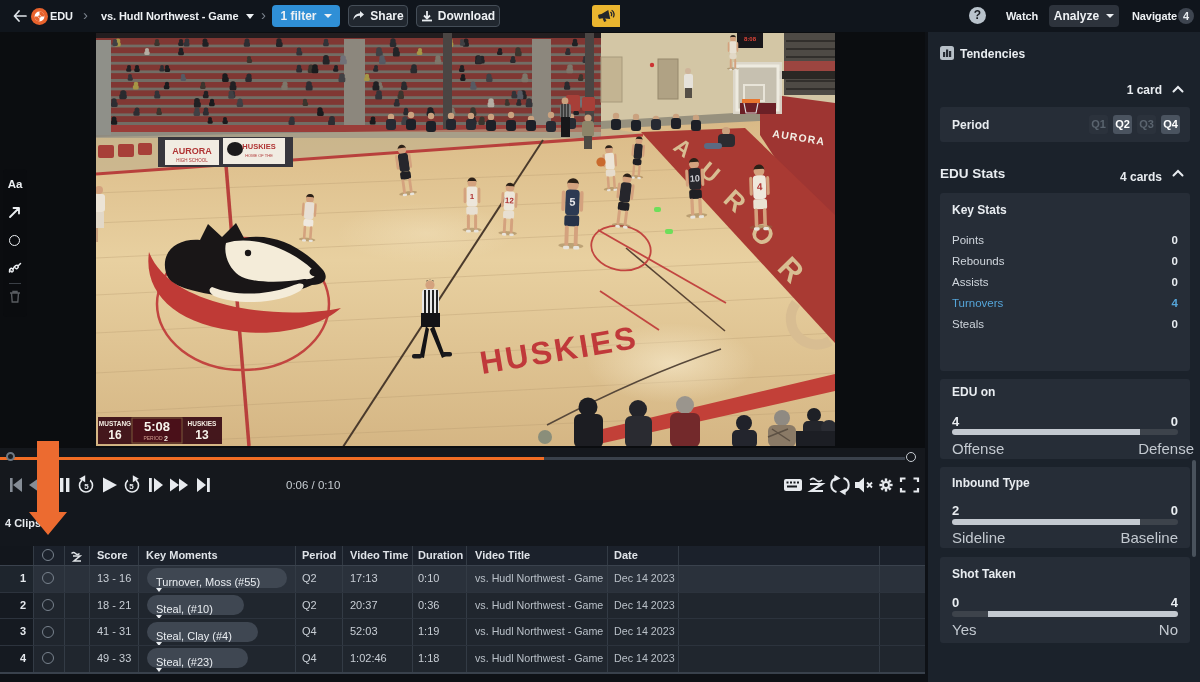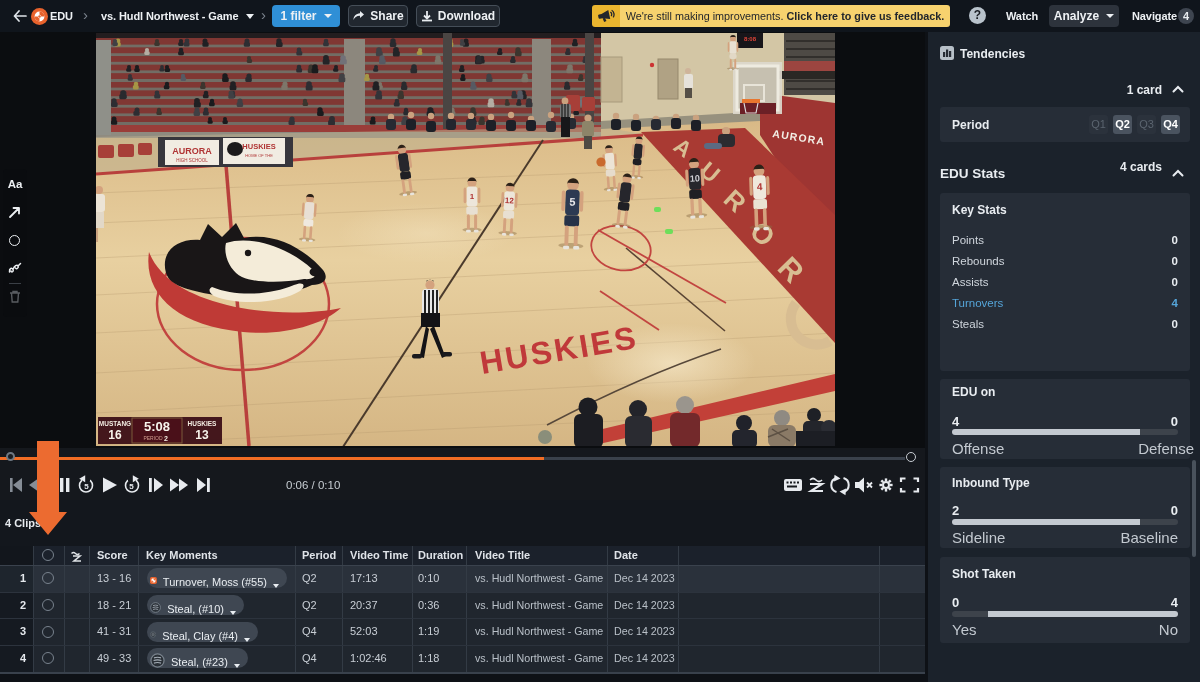--- a/index.html
+++ b/index.html
@@ -8,32 +8,32 @@
 .nchev { position:absolute; top:0; height:32px; line-height:30px; color:#7b838d; font-size:15px; }
 .ncar { position:absolute; width:0; height:0; border-left:4.5px solid transparent; border-right:4.5px solid transparent; border-top:5px solid #eef1f4; }
 .ncar2 { display:inline-block; width:0; height:0; border-left:4px solid transparent; border-right:4px solid transparent; border-top:4.5px solid #eef1f4; margin-left:7px; vertical-align:1px; }
 .btn { position:absolute; top:5px; height:22px; background:#21272f; border:1px solid #454e58; border-radius:4px; color:#eef1f4; font-weight:bold; font-size:12px; display:flex; align-items:center; justify-content:center; }
 .th { position:absolute; left:0; width:925px; background:#1b212b; }
 .hcell { position:absolute; height:19px; line-height:19px; font-size:11px; font-weight:bold; color:#dfe3e8; }
 .cell { position:absolute; height:27px; line-height:27px; font-size:11px; color:#c8ced5; }
 .cell.dim { color:#b9c0c8; font-size:10.7px; }
 .rnum { position:absolute; left:0; width:26px; text-align:right; height:27px; line-height:27px; font-size:11px; font-weight:bold; color:#e5e9ed; }
 .radio { position:absolute; width:12px; height:12px; border:1.5px solid #78828d; border-radius:50%; }
-.pill { position:absolute; height:20px; background:#3f4752; border-radius:11px; display:flex; align-items:flex-end; padding:8px 8px 0 3px; color:#e9edf1; font-size:11px; }
+.pill { position:absolute; height:20px; background:#3f4752; border-radius:11px; display:flex; align-items:flex-start; padding:8px 8px 0 3px; color:#e9edf1; font-size:11px;flex-direction:column; }
 .pill span { margin-left:6px; white-space:nowrap; }
 .pill .car { width:0; height:0; border-left:3.5px solid transparent; border-right:3.5px solid transparent; border-top:4px solid #e9edf1; margin-left:6px; }
 .card { position:absolute; left:940px; width:250px; background:#262d37; border-radius:3px; }
 .sbbold { position:absolute; color:#e8ecf0; font-weight:bold; font-size:12px; }
 .srow { position:absolute; font-size:11.5px; }
 .sval { position:absolute; width:100px; text-align:right; font-weight:bold; font-size:11.5px; }
 .bignum { position:absolute; color:#e9edf1; font-weight:bold; font-size:13px; }
 .slab { position:absolute; color:#c3c9d0; font-size:15px; }
 .qon { position:absolute; width:19px; height:19px; background:#4a535f; border-radius:3px; color:#fff; font-weight:bold; font-size:11px; text-align:center; line-height:19px; }
 .zic { position:absolute; }
-.qoff { position:absolute; width:19px; height:19px; background:#2b323c; border-radius:3px; color:#5a646f; font-weight:normal; font-size:11px; text-align:center; line-height:19px; }
+.qoff { position:absolute; width:19px; height:19px; background:#2b323c; border-radius:3px; color:#5a646f; font-weight:bold; font-size:11px; text-align:center; line-height:19px; }
 </style></head>
 <body>
 <div id="stage">
 <div style="position:absolute;left:0;top:32px;width:928px;height:416px;background:#0b0d10"></div>
 <div style="position:absolute;left:96px;top:33px;width:739px;height:413px"><svg width="739" height="413" viewBox="0 0 739 413" font-family="Liberation Sans, sans-serif">
 <defs>
 <linearGradient id="floor" x1="0" y1="0" x2="0" y2="1">
  <stop offset="0" stop-color="#c2a274"></stop>
  <stop offset="0.25" stop-color="#dcbd8a"></stop>
  <stop offset="0.55" stop-color="#e8d0a0"></stop>
@@ -706,21 +706,20 @@
       </svg>Download</div>
     <div style="position:absolute;left:592px;top:5px;width:28px;height:22px;background:#eab52f;border-radius:3px 0 0 3px"></div>
     <svg style="position:absolute;left:597px;top:9px" width="18" height="14" viewBox="0 0 18 14">
       <g transform="rotate(-12 9 7)">
         <path d="M12.5 1.5 L5 4 H2.5 A1.2 1.2 0 0 0 1.3 5.2 V7.2 A1.2 1.2 0 0 0 2.5 8.4 H5 L12.5 10.9 Z" fill="#23262c"></path>
         <path d="M5.2 8.6 L6 12.4 L8.4 11.9 L7.6 8.8 Z" fill="#23262c"></path>
         <path d="M14 4.2 C15.3 5.1 15.3 7.3 14 8.2" stroke="#23262c" stroke-width="1.3" fill="none"></path>
         <path d="M15.7 2.6 C17.8 4.4 17.8 8 15.7 9.8" stroke="#23262c" stroke-width="1.3" fill="none"></path>
       </g>
     </svg>
-    <div style="position:absolute;left:620px;top:5px;width:330px;height:22px;background:#f7d26e;border-radius:0 3px 3px 0;color:#23262c;font-size:10.8px;line-height:22px;text-align:center;white-space:nowrap">We're still making improvements. <b>Click here to give us feedback.</b></div>
     <div style="position:absolute;left:969px;top:7px;width:17px;height:17px;border-radius:50%;background:#b9c3cc;color:#181c22;font-weight:bold;font-size:12px;text-align:center;line-height:17px">?</div>
     <div class="nvb" style="left:1006px">Watch</div>
     <div class="btn" style="left:1049px;width:70px;background:#2d333c;border:none">Analyze<i class="ncar2"></i></div>
     <div class="nvb" style="left:1132px">Navigate</div>
     <div style="position:absolute;left:1178px;top:8px;width:16px;height:16px;border-radius:50%;background:#3e4550;color:#e8ecf0;font-weight:bold;font-size:11px;text-align:center;line-height:16px">4</div>
 <div style="position:absolute;left:3px;top:169px;width:24px;height:148px;background:#0a0c0f;border-radius:4px"></div>
     <div style="position:absolute;left:6px;top:178px;width:18px;text-align:center;color:#eceff2;font-weight:bold;font-size:11.5px">Aa</div>
     <svg style="position:absolute;left:8px;top:205px" width="14" height="14" viewBox="0 0 14 14">
       <path d="M2 12 L11 3 M11 3 H5.5 M11 3 V8.5" stroke="#eceff2" stroke-width="1.8" fill="none" stroke-linecap="round"></path>
     </svg>
@@ -924,21 +923,21 @@
     <svg style="position:absolute;left:1172px;top:85px" width="12" height="8" viewBox="0 0 12 8">
       <path d="M1.5 6.5 L6 2 L10.5 6.5" stroke="#e8ecf0" stroke-width="2" fill="none" stroke-linecap="round"></path>
     </svg>
     <div class="card" style="top:107px;height:35px"></div>
     <div class="sbbold" style="left:952px;top:118px">Period</div>
     <div class="qoff" style="left:1089px;top:115px">Q1</div>
     <div class="qon" style="left:1113px;top:115px">Q2</div>
     <div class="qoff" style="left:1137px;top:115px">Q3</div>
     <div class="qon" style="left:1161px;top:115px">Q4</div>
     <div class="sbbold" style="left:940px;top:166px;font-size:13.5px">EDU Stats</div>
-    <div class="sbbold" style="left:1104px;top:160px;width:58px;text-align:right">4 cards</div>
+    <div class="sbbold" style="left:1104px;top:170px;width:58px;text-align:right">4 cards</div>
     <svg style="position:absolute;left:1172px;top:169px" width="12" height="8" viewBox="0 0 12 8">
       <path d="M1.5 6.5 L6 2 L10.5 6.5" stroke="#e8ecf0" stroke-width="2" fill="none" stroke-linecap="round"></path>
     </svg>
     <div class="card" style="top:193px;height:178px"></div>
     <div class="sbbold" style="left:952px;top:203px">Key Stats</div>
     <div class="srow" style="left:952px;top:234px;color:#cfd5dc">Points</div>
     <div class="sval" style="left:1078px;top:234px;color:#e9edf1">0</div>
     <div class="srow" style="left:952px;top:255px;color:#cfd5dc">Rebounds</div>
     <div class="sval" style="left:1078px;top:255px;color:#e9edf1">0</div>
     <div class="srow" style="left:952px;top:276px;color:#cfd5dc">Assists</div>

